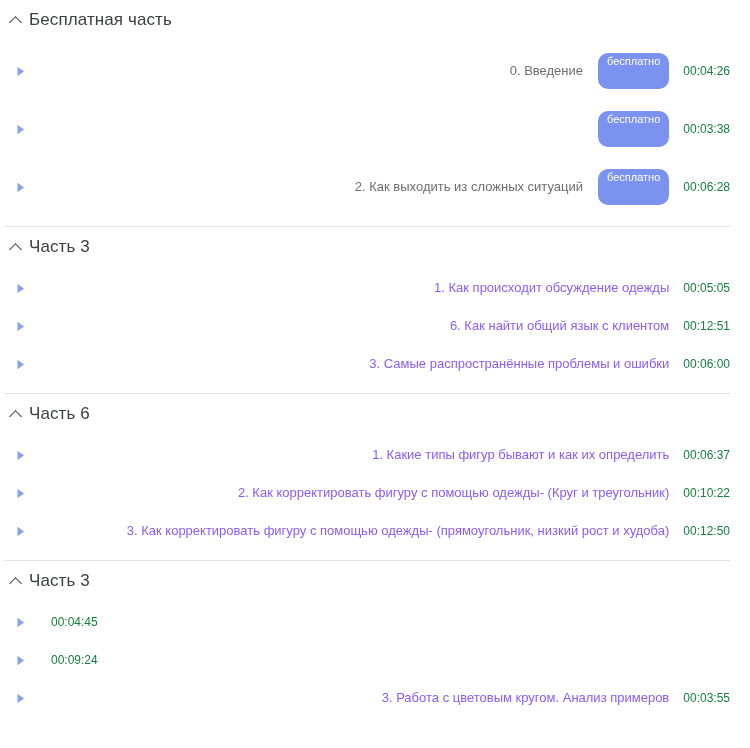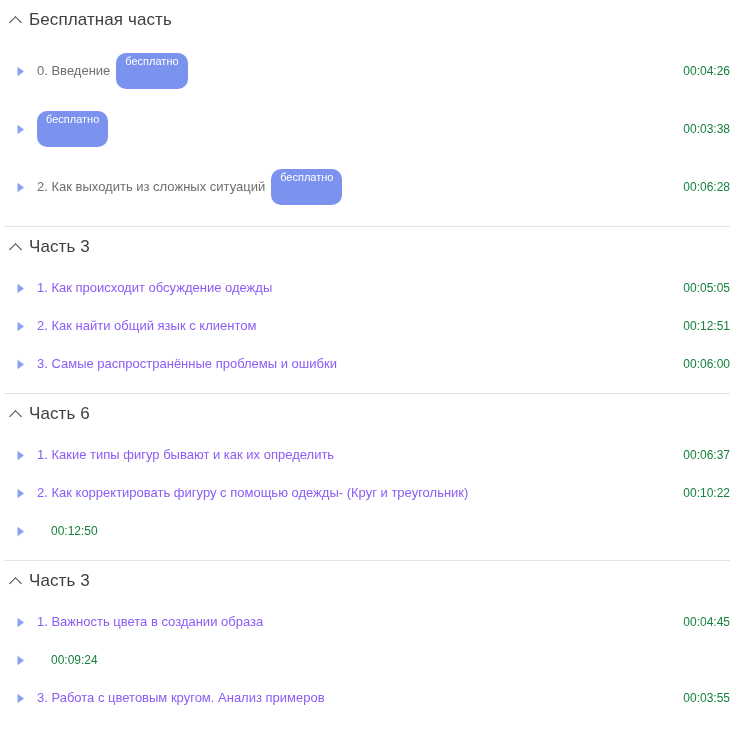--- a/index.html
+++ b/index.html
@@ -76,22 +76,23 @@
     height: 13px;
     display: inline-block;
     margin-right: 10px;
     line-height: 0;
   }
   .play-icon svg { display: block; }
   .lesson-title-wrap {
     flex: 1 1 auto;
     display: flex;
     align-items: center;
-    gap: 6px;
+    gap: 15px;
     min-width: 0;
+    justify-content: flex-end;
   }
   .lesson-title {
     font-size: 13px;
     color: #8b5cf6;
     line-height: 16px;
     white-space: nowrap;
   }
   .lesson-row.free .lesson-title {
     color: #6e6e6e;
   }
@@ -179,21 +180,21 @@
           </span>
           <span class="lesson-duration">00:05:05</span>
         </div>
         <div class="lesson-row">
           <span class="play-icon">
             <svg width="13" height="13" viewBox="0 0 13 13" xmlns="http://www.w3.org/2000/svg">
               <polygon points="3.5,1.8 10,6.5 3.5,11.2" fill="#8aa1f2"></polygon>
             </svg>
           </span>
           <span class="lesson-title-wrap">
-            <span class="lesson-title">2. Как найти общий язык с клиентом</span>
+            <span class="lesson-title">6. Как найти общий язык с клиентом</span>
           </span>
           <span class="lesson-duration">00:12:51</span>
         </div>
         <div class="lesson-row">
           <span class="play-icon">
             <svg width="13" height="13" viewBox="0 0 13 13" xmlns="http://www.w3.org/2000/svg">
               <polygon points="3.5,1.8 10,6.5 3.5,11.2" fill="#8aa1f2"></polygon>
             </svg>
           </span>
           <span class="lesson-title-wrap">
@@ -231,39 +232,39 @@
             <span class="lesson-title">2. Как корректировать фигуру с помощью одежды- (Круг и треугольник)</span>
           </span>
           <span class="lesson-duration">00:10:22</span>
         </div>
         <div class="lesson-row">
           <span class="play-icon">
             <svg width="13" height="13" viewBox="0 0 13 13" xmlns="http://www.w3.org/2000/svg">
               <polygon points="3.5,1.8 10,6.5 3.5,11.2" fill="#8aa1f2"></polygon>
             </svg>
           </span>
+          <span class="lesson-title-wrap">
+            <span class="lesson-title">3. Как корректировать фигуру с помощью одежды- (прямоугольник, низкий рост и худоба)</span>
+          </span>
           <span class="lesson-duration">00:12:50</span>
         </div>
       </div>
     </div>
     <div class="section">
       <div class="section-divider"></div>
       <div class="section-header">
         <span class="chevron-up"></span>
         <span class="section-title">Часть 3</span>
       </div>
       <div class="lessons">
         <div class="lesson-row">
           <span class="play-icon">
             <svg width="13" height="13" viewBox="0 0 13 13" xmlns="http://www.w3.org/2000/svg">
               <polygon points="3.5,1.8 10,6.5 3.5,11.2" fill="#8aa1f2"></polygon>
             </svg>
-          </span>
-          <span class="lesson-title-wrap">
-            <span class="lesson-title">1. Важность цвета в создании образа</span>
           </span>
           <span class="lesson-duration">00:04:45</span>
         </div>
         <div class="lesson-row">
           <span class="play-icon">
             <svg width="13" height="13" viewBox="0 0 13 13" xmlns="http://www.w3.org/2000/svg">
               <polygon points="3.5,1.8 10,6.5 3.5,11.2" fill="#8aa1f2"></polygon>
             </svg>
           </span>
           <span class="lesson-duration">00:09:24</span>

